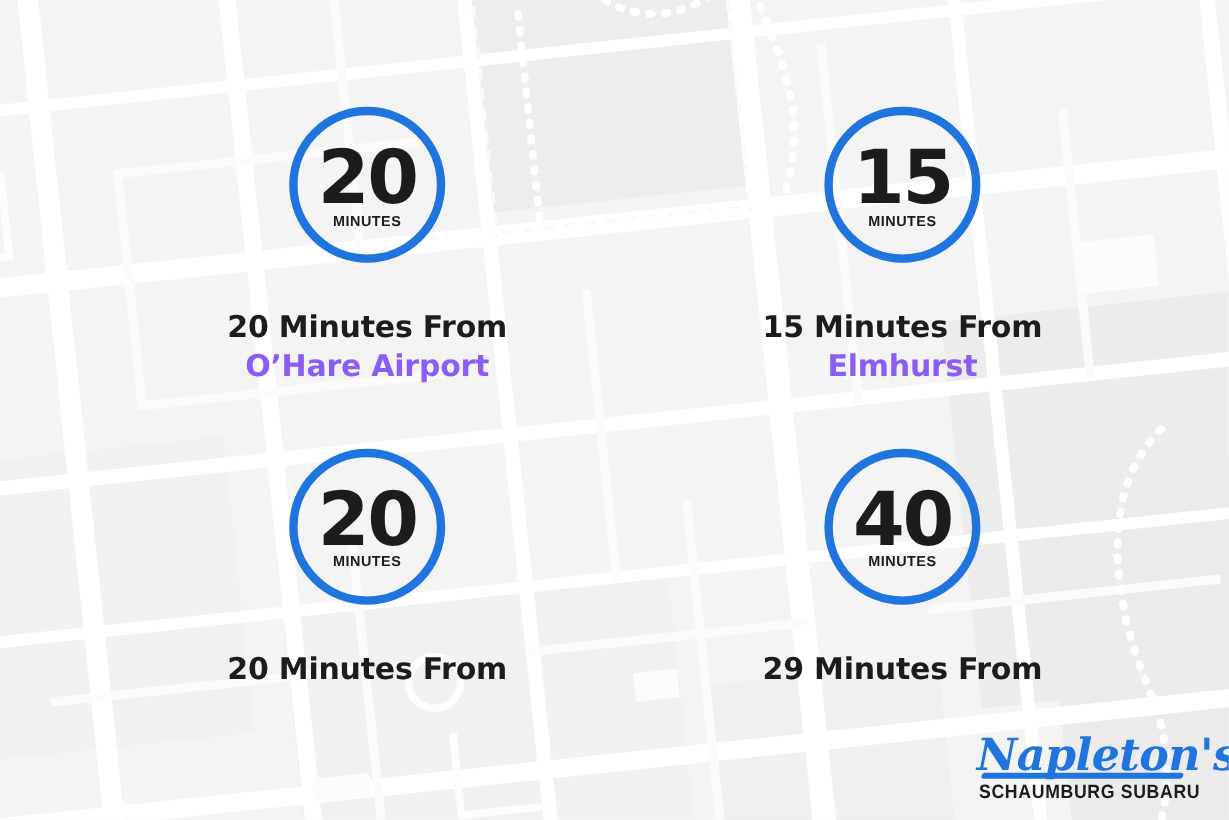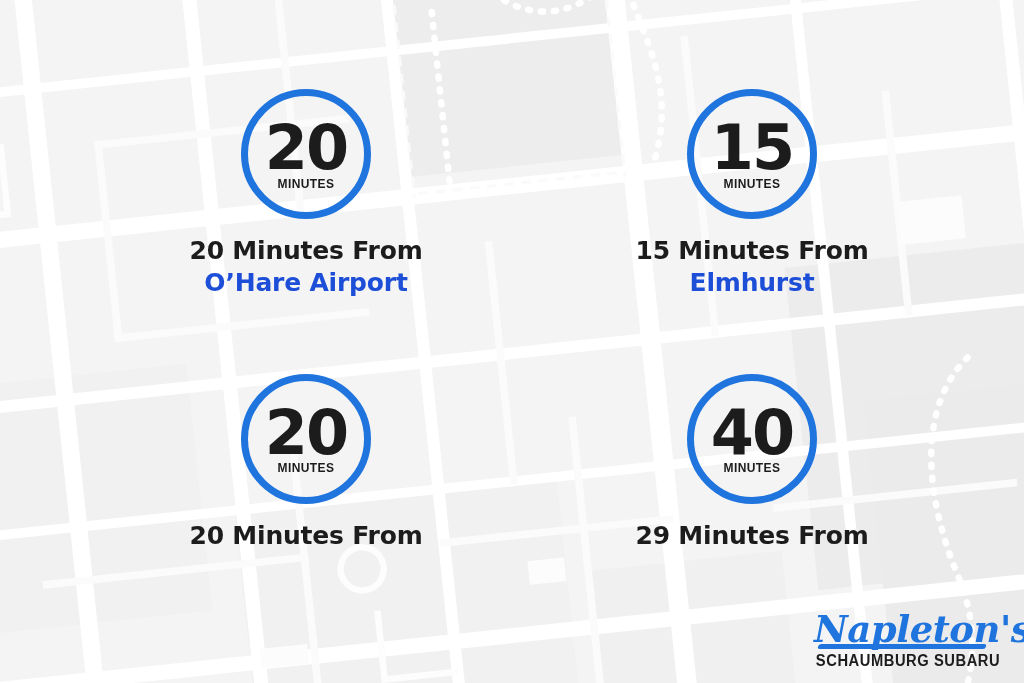--- a/index.html
+++ b/index.html
@@ -83,42 +83,42 @@
     font-weight: bold;
     font-size: 12px;
     line-height: 1;
     letter-spacing: 0.4px;
     color: #1c1c1c;
     margin-top: 3px;
   }
 
   
   .caption {
-    margin-top: 16px;
+    margin-top: 38px;
     text-align: center;
     user-select: none;
   }
   .caption-line1 {
     display: block;
     font-family: "DejaVu Sans", sans-serif;
     font-weight: bold;
     font-size: 25px;
     line-height: 1.28;
     letter-spacing: -0.2px;
     color: #1c1c1c;
     white-space: nowrap;
   }
   .caption-line2 {
     display: block;
     font-family: "DejaVu Sans", sans-serif;
     font-weight: bold;
     font-size: 25px;
     line-height: 1.3;
     letter-spacing: -0.2px;
-    color: #1d4ed8;
+    color: #8b5cf6;
     white-space: nowrap;
   }
 
   
   #logo {
     position: absolute;
     right: 20px;
     bottom: 13px;
     z-index: 3;
     width: 196px;

